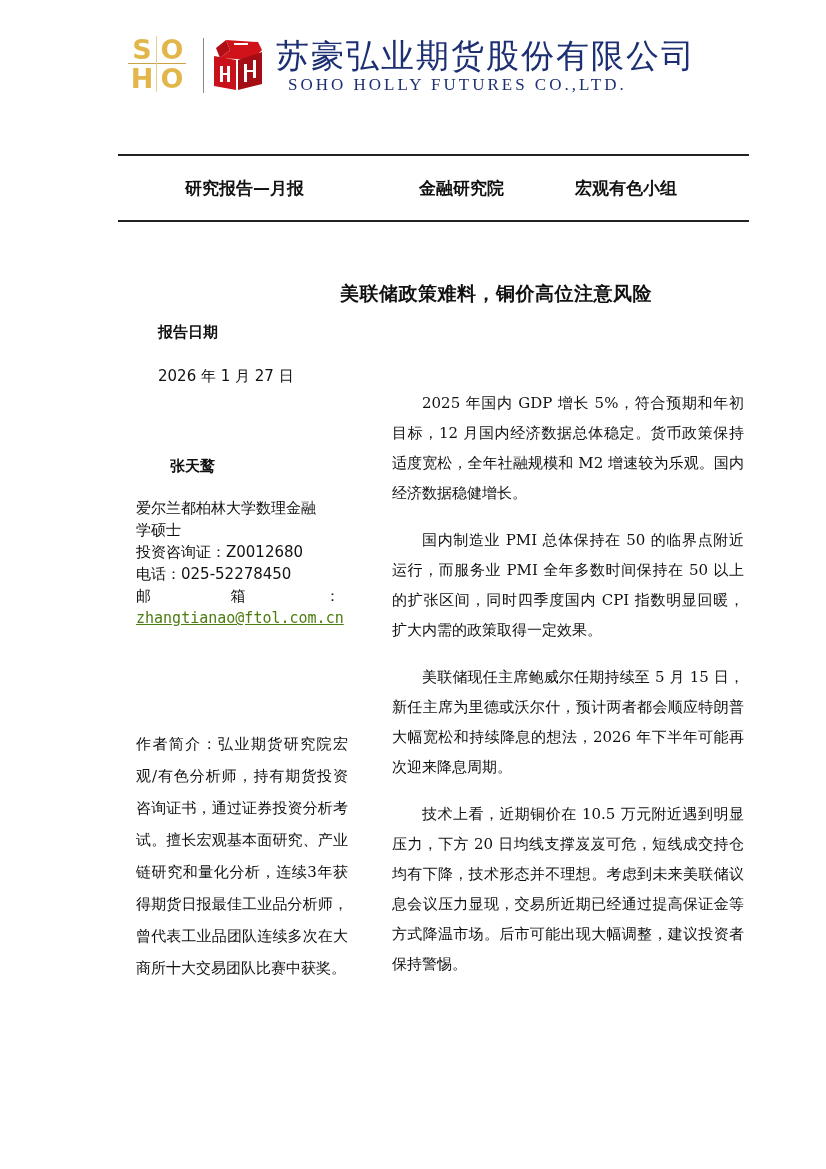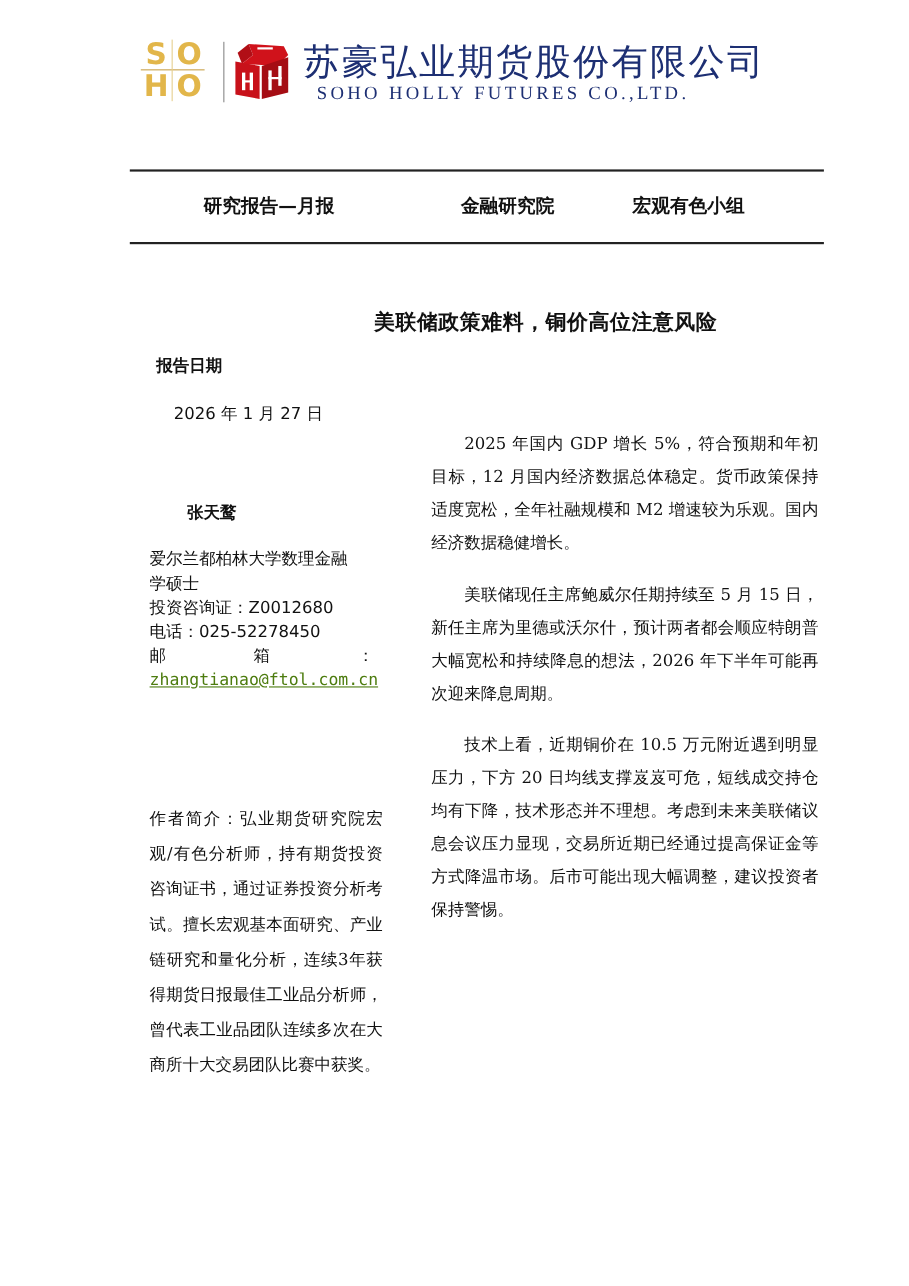--- a/index.html
+++ b/index.html
@@ -31,21 +31,21 @@
   .band-item { position: absolute; top: 177px; font-size: 17px; font-weight: bold; white-space: nowrap; line-height: 22px; }
   .band-item.b1 { left: 185px; }
   .band-item.b2 { left: 399px; margin-left: 20px; }
   .band-item.b3 { left: 575px; }
 
   
   .doc-title { position: absolute; left: 340px; top: 280px; font-size: 19px; font-weight: bold;
                white-space: nowrap; line-height: 26px; letter-spacing: 0.5px; }
 
   
-  .date-label { position: absolute; left: 142px; top: 322px; font-size: 15px; font-weight: bold; line-height: 20px; }
+  .date-label { position: absolute; left: 158px; top: 322px; font-size: 15px; font-weight: bold; line-height: 20px; }
   .date-value { position: absolute; left: 158px; top: 366px; font-size: 15px; line-height: 20px;
                 font-family: "DejaVu Sans", sans-serif; }
   .author-name { position: absolute; left: 170px; top: 456px; font-size: 15px; font-weight: bold; line-height: 20px; }
   .author-info { position: absolute; left: 136px; top: 497px; width: 210px; font-size: 15px; line-height: 22px;
                  font-family: "DejaVu Sans", sans-serif; }
   .author-info div { white-space: nowrap; }
   .email-label { display: flex; justify-content: space-between; width: 204px; }
   .email-link { color: #4d7c0f; text-decoration: underline; font-family: "DejaVu Sans Mono", monospace; font-size: 15px; }
 
   .bio { position: absolute; left: 136px; top: 728px; width: 212px; font-size: 15px; line-height: 32px;
@@ -109,15 +109,16 @@
     <span>箱</span>
     <span>：</span>
   </div>
   <div><a class="email-link">zhangtianao@ftol.com.cn</a></div>
 </div>
 
 <div class="bio">作者简介：弘业期货研究院宏观/有色分析师，持有期货投资咨询证书，通过证券投资分析考试。擅长宏观基本面研究、产业链研究和量化分析，连续3年获得期货日报最佳工业品分析师，曾代表工业品团队连续多次在大商所十大交易团队比赛中获奖。</div>
 
 <div class="body-col">
   <p>2025 年国内 GDP 增长 5%，符合预期和年初目标，12 月国内经济数据总体稳定。货币政策保持适度宽松，全年社融规模和 M2 增速较为乐观。国内经济数据稳健增长。</p>
+  <p>国内制造业 PMI 总体保持在 50 的临界点附近运行，而服务业 PMI 全年多数时间保持在 50 以上的扩张区间，同时四季度国内 CPI 指数明显回暖，扩大内需的政策取得一定效果。</p>
   <p>美联储现任主席鲍威尔任期持续至 5 月 15 日，新任主席为里德或沃尔什，预计两者都会顺应特朗普大幅宽松和持续降息的想法，2026 年下半年可能再次迎来降息周期。</p>
   <p>技术上看，近期铜价在 10.5 万元附近遇到明显压力，下方 20 日均线支撑岌岌可危，短线成交持仓均有下降，技术形态并不理想。考虑到未来美联储议息会议压力显现，交易所近期已经通过提高保证金等方式降温市场。后市可能出现大幅调整，建议投资者保持警惕。</p>
 </div>
 
 </body></html>

